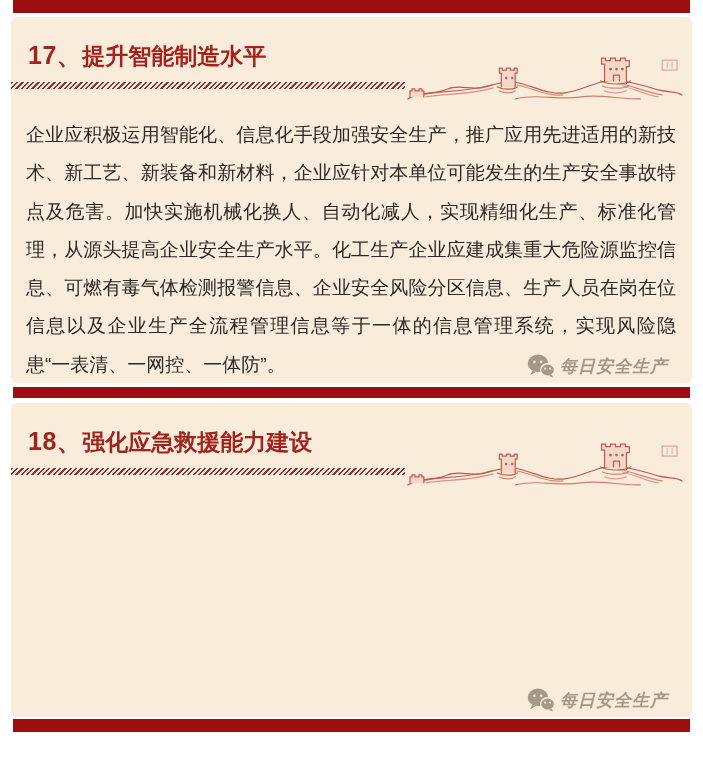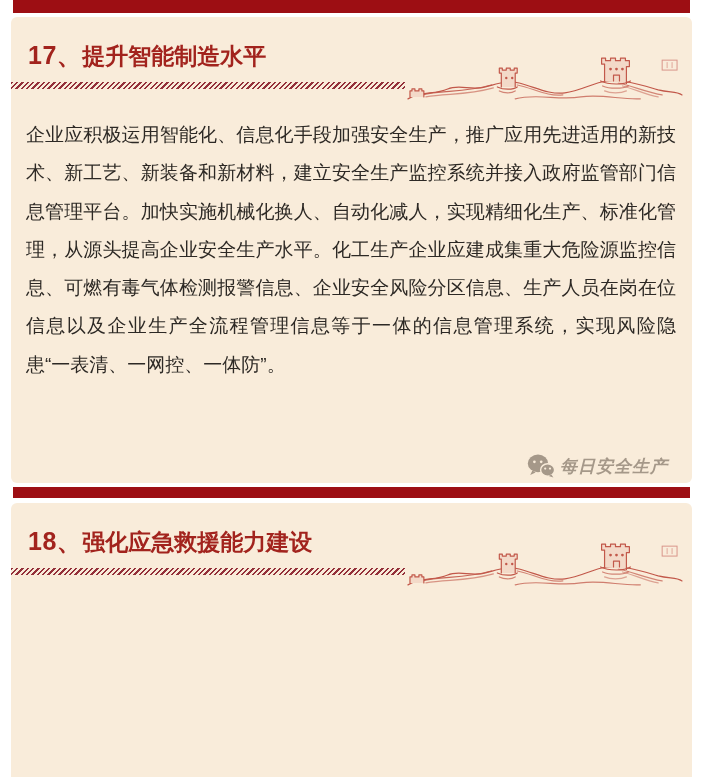--- a/index.html
+++ b/index.html
@@ -5,21 +5,21 @@
   html,body{margin:0;padding:0;}
   body{
     width:703px;height:777px;background:#ffffff;overflow:hidden;
     font-family:"Liberation Sans","DejaVu Sans",sans-serif;
   }
   .redbar{height:13px;background:#9d0e13;margin:0 13px;}
   .redbar.mid{height:11px;margin-top:4px;}
   .redbar.bottom{height:13px;margin-top:2px;}
   .card{
     position:relative;margin:4px 11px 0 11px;background:#f9ecda;
-    border-radius:6px;height:466px;
+    border-radius:6px;height:366px;
   }
   .card.second{height:314px;margin-top:5px;}
   .sec-heading{
     margin:0;padding:25px 0 0 17px;color:#a2231d;line-height:1.1;
     white-space:nowrap;
   }
   .sec-number{font-size:25px;font-weight:800;letter-spacing:0.5px;}
   .sec-title{font-size:23px;font-weight:700;}
   .hatch{
     position:absolute;left:0;top:65px;width:394px;height:7px;
@@ -76,21 +76,21 @@
       <path d="M198,33 c7,3 20,3 26,0" opacity="0.7"></path>
       <path d="M200,38 c6,2.6 16,2.6 22,0" opacity="0.5"></path>
     </g>
 
     <g stroke="#d9958a" fill="none" stroke-width="1">
       <rect x="258" y="7" width="15" height="10"></rect>
       <path d="M263,9 l0,6 M268,9 l0,6" opacity="0.8"></path>
     </g>
   </svg>
 
-  <p class="sec-body">企业应积极运用智能化、信息化手段加强安全生产，推广应用先进适用的新技术、新工艺、新装备和新材料，建立安全生产监控系统并接入政府监管部门信息管理平台。加快实施机械化换人、自动化减人，实现精细化生产、标准化管理，从源头提高企业安全生产水平。化工生产企业应建成集重大危险源监控信息、可燃有毒气体检测报警信息、企业安全风险分区信息、生产人员在岗在位信息以及企业生产全流程管理信息等于一体的信息管理系统，实现风险隐患“一表清、一网控、一体防”。</p>
+  <p class="sec-body">企业应积极运用智能化、信息化手段加强安全生产，推广应用先进适用的新技术、新工艺、新装备和新材料，企业应针对本单位可能发生的生产安全事故特点及危害。加快实施机械化换人、自动化减人，实现精细化生产、标准化管理，从源头提高企业安全生产水平。化工生产企业应建成集重大危险源监控信息、可燃有毒气体检测报警信息、企业安全风险分区信息、生产人员在岗在位信息以及企业生产全流程管理信息等于一体的信息管理系统，实现风险隐患“一表清、一网控、一体防”。</p>
 
   <div class="watermark">
     <svg width="28" height="24" viewBox="0 0 28 24">
       <ellipse cx="11" cy="9.4" rx="10.2" ry="8.8" fill="#a59889"></ellipse>
       <path d="M5.4,16.6 L3.2,21 L8.6,18.4 Z" fill="#a59889"></path>
       <circle cx="7.4" cy="7.8" r="1.35" fill="#f9ecda"></circle>
       <circle cx="14.2" cy="7.8" r="1.35" fill="#f9ecda"></circle>
       <ellipse cx="20.6" cy="16" rx="7" ry="6.2" fill="#a59889" stroke="#f9ecda" stroke-width="1.4"></ellipse>
       <path d="M24.4,20.6 L26.4,23.6 L21.6,22 Z" fill="#a59889"></path>
       <circle cx="18.2" cy="14.6" r="1.1" fill="#f9ecda"></circle>

